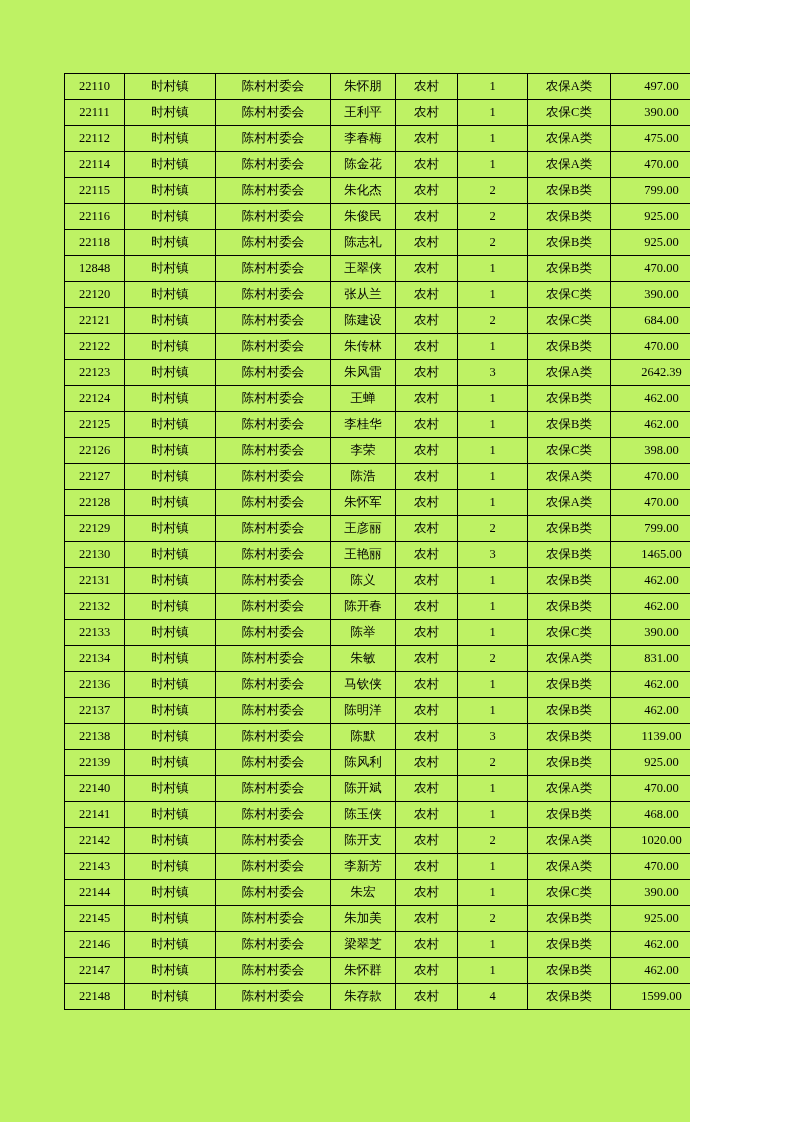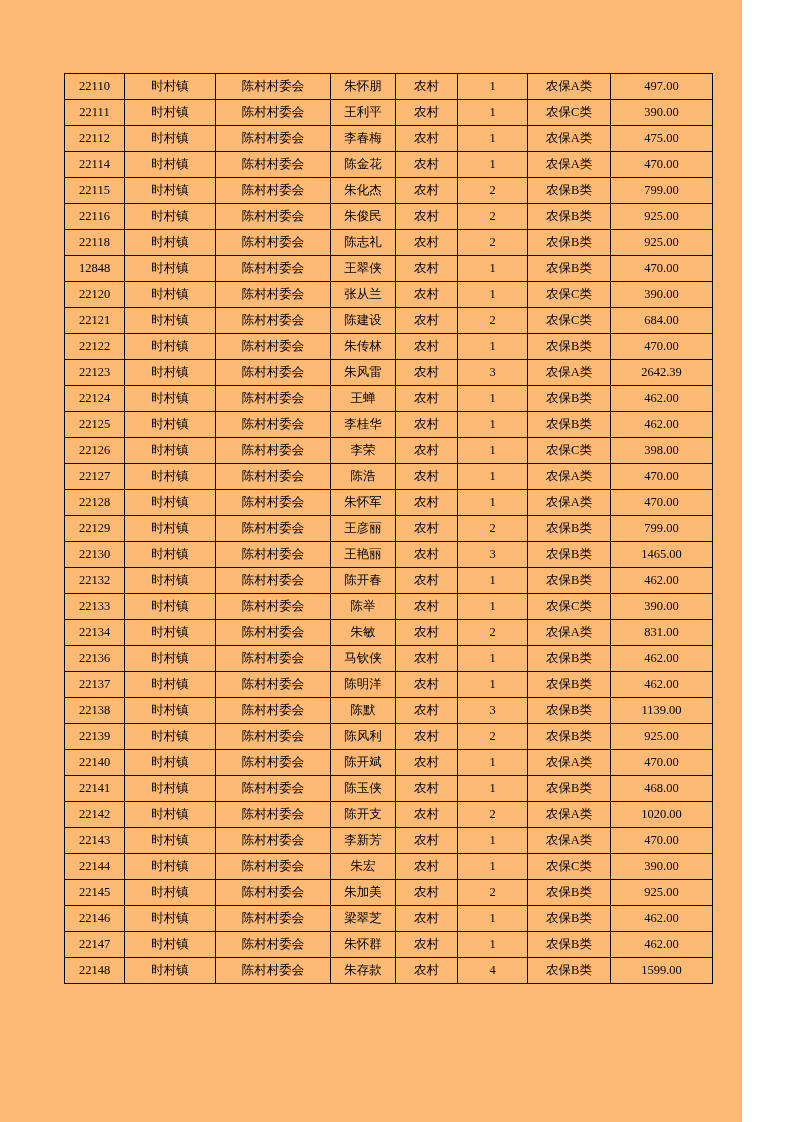--- a/index.html
+++ b/index.html
@@ -5,23 +5,23 @@
   * { margin: 0; padding: 0; box-sizing: border-box; }
   html, body {
     width: 793px;
     height: 1122px;
     background: #ffffff;
     font-family: "Liberation Serif", "DejaVu Serif", serif;
     color: #000000;
   }
   .sheet {
     position: relative;
-    width: 742px;
+    width: 690px;
     height: 1122px;
-    background: #fdba74;
+    background: #bef264;
     overflow: hidden;
   }
   table.grid {
     position: absolute;
     left: 64px;
     top: 73px;
     border-collapse: collapse;
     table-layout: fixed;
     width: 648px;
   }
@@ -246,20 +246,30 @@
           <td>22130</td>
           <td>时村镇</td>
           <td>陈村村委会</td>
           <td>王艳丽</td>
           <td>农村</td>
           <td>3</td>
           <td>农保B类</td>
           <td>1465.00</td>
         </tr>
         <tr>
+          <td>22131</td>
+          <td>时村镇</td>
+          <td>陈村村委会</td>
+          <td>陈义</td>
+          <td>农村</td>
+          <td>1</td>
+          <td>农保B类</td>
+          <td>462.00</td>
+        </tr>
+        <tr>
           <td>22132</td>
           <td>时村镇</td>
           <td>陈村村委会</td>
           <td>陈开春</td>
           <td>农村</td>
           <td>1</td>
           <td>农保B类</td>
           <td>462.00</td>
         </tr>
         <tr>

